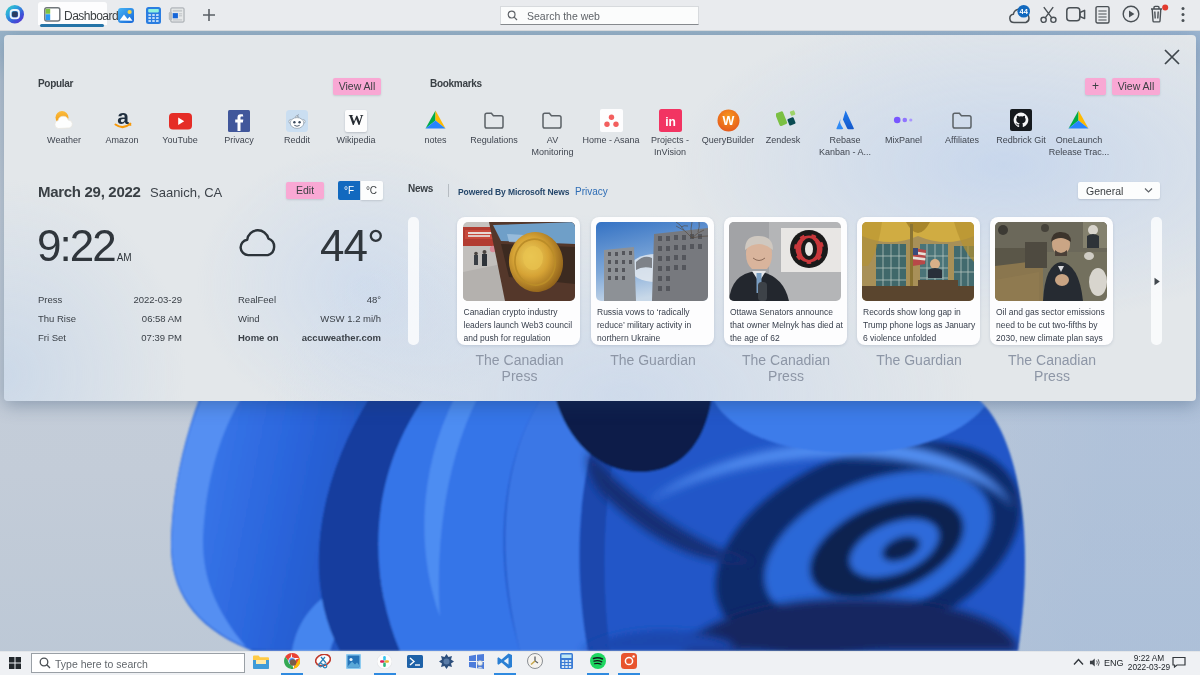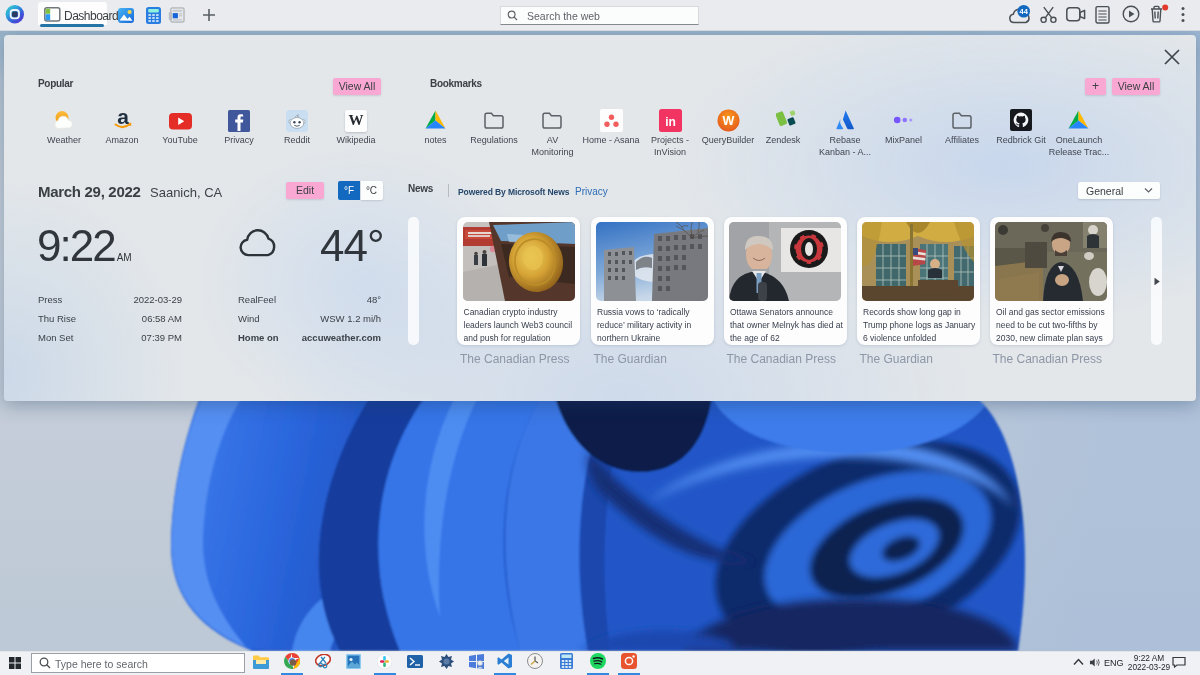--- a/index.html
+++ b/index.html
@@ -39,21 +39,21 @@
          box-shadow:0 1px 2px rgba(60,70,90,0.18); }
   .iconlabel { font-size:9px; color:#404650; text-align:center; line-height:12px; }
 
   
   .wlabel { font-size:9.5px; color:#3b4148; }
   .wval   { font-size:9.5px; color:#3b4148; text-align:right; }
 
   
   .card { background:#fdfdfe; border-radius:8px; box-shadow:0 1px 3px rgba(70,90,120,0.18); }
   .headline { font-size:8.5px; color:#39404d; line-height:13px; max-height:40px; overflow:hidden; }
-  .source { font-size:12px; color:#8d96a6; text-align:left; }
+  .source { font-size:14px; color:#8d96a6; text-align:center; }
 
   
   #taskbar { left:0; top:651px; width:1200px; height:24px; background:#eff1f4; border-top:1px solid #e3e6e9; }
   #tsearch { left:31px; top:653px; width:214px; height:20px; background:#ffffff; border:1px solid #9aa0a6; }
   #tsearchtext { left:55px; top:658px; font-size:10.5px; color:#62676c; }
   .tray { font-size:9px; color:#1c2126; }
 </style>
 </head>
 <body>
 <div id="stage">
@@ -282,21 +282,21 @@
     <div class="abs nw" style="left:37px;top:224px;font-size:44px;color:#30363c;letter-spacing:-2px;line-height:44px">9:22<span style="font-size:10px;letter-spacing:0"> AM</span></div>
     <svg class="abs" style="left:238px;top:228px" width="40" height="29" viewBox="0 0 42 31">
       <path d="M10.5 29 a8.3 8.3 0 0 1 -1 -16.5 a11.5 11.5 0 0 1 22.6 -1.2 a9.3 9.3 0 0 1 -0.6 17.7 z" fill="none" stroke="#2c3339" stroke-width="2.6" stroke-linejoin="round"></path>
     </svg>
     <div class="abs" style="left:320px;top:224px;font-size:44px;color:#30363c;letter-spacing:-1px;line-height:44px">44°</div>
 
     <div class="abs wlabel nw" style="left:38px;top:294px">Press</div>
     <div class="abs wval nw" style="left:100px;top:294px;width:82px">2022-03-29</div>
     <div class="abs wlabel nw" style="left:38px;top:313px">Thu Rise</div>
     <div class="abs wval nw" style="left:100px;top:313px;width:82px">06:58 AM</div>
-    <div class="abs wlabel nw" style="left:38px;top:332px">Mon Set</div>
+    <div class="abs wlabel nw" style="left:38px;top:332px">Fri Set</div>
     <div class="abs wval nw" style="left:100px;top:332px;width:82px">07:39 PM</div>
 
     <div class="abs wlabel nw" style="left:238px;top:294px">RealFeel</div>
     <div class="abs wval nw" style="left:290px;top:294px;width:91px">48°</div>
     <div class="abs wlabel nw" style="left:238px;top:313px">Wind</div>
     <div class="abs wval nw" style="left:290px;top:313px;width:91px">WSW 1.2 mi/h</div>
     <div class="abs wlabel nw" style="left:238px;top:332px;font-weight:bold">Home on</div>
     <div class="abs wval nw" style="left:290px;top:332px;width:91px;font-weight:bold">accuweather.com</div>
 
     <div class="abs h1 nw" style="left:408px;top:183px">News</div>

